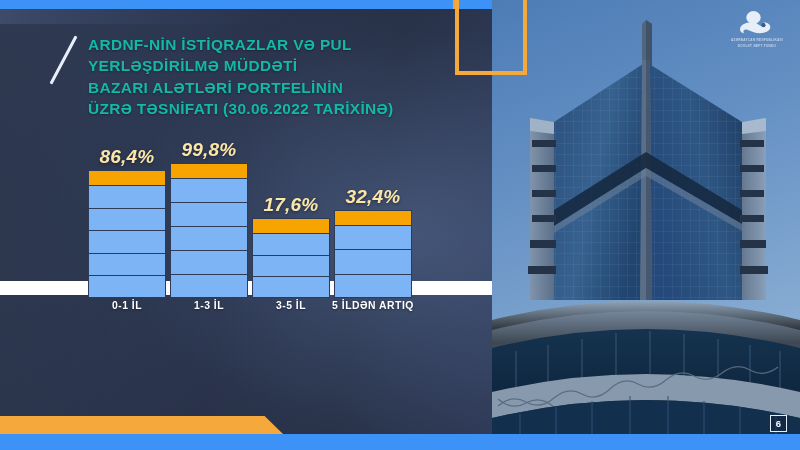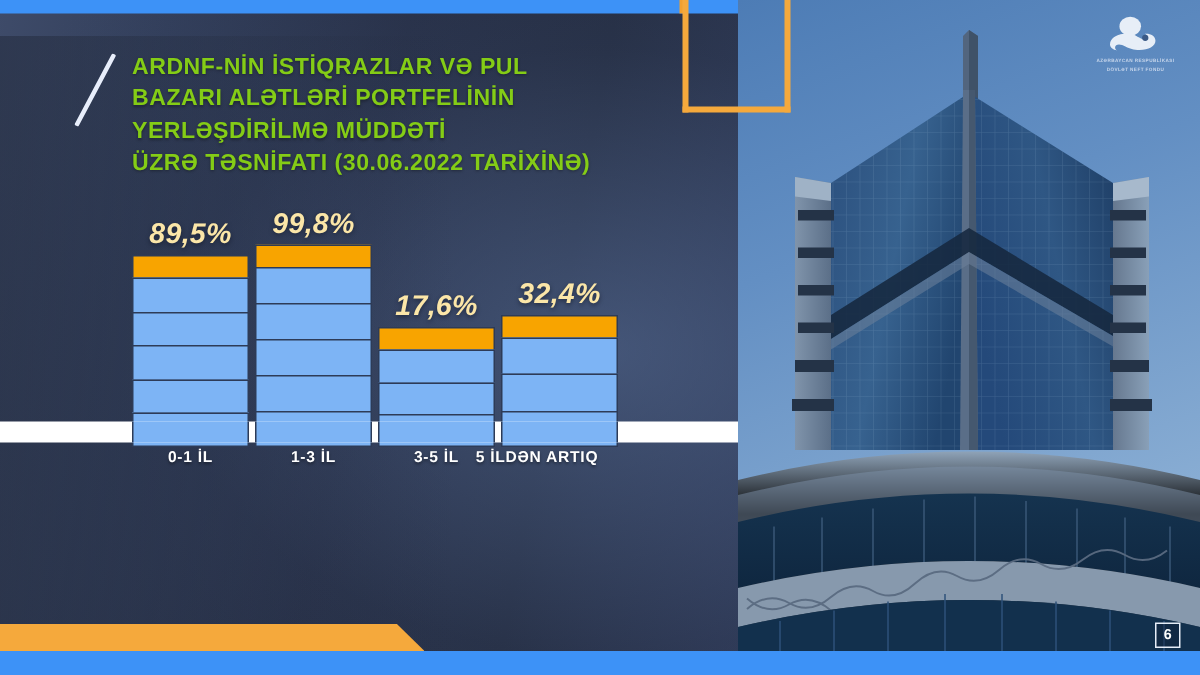--- a/index.html
+++ b/index.html
@@ -54,21 +54,21 @@
   
   .slash{
     position:absolute;left:62px;top:33px;width:3px;height:54px;
     background:#e8eefb;transform:rotate(28deg);transform-origin:50% 50%;
     border-radius:1px;
   }
 
   
   .title{
     position:absolute;left:88px;top:34px;width:360px;
-    color:#84cc16;font-weight:bold;font-size:15.4px;line-height:21.4px;
+    color:#14b8a6;font-weight:bold;font-size:15.4px;line-height:21.4px;
     letter-spacing:.35px;text-transform:uppercase;
     text-shadow:0 1px 2px rgba(0,0,0,.35);
   }
   .title .ln{display:block;white-space:nowrap;}
 
   
   .chart{position:absolute;left:0;top:150px;width:492px;height:175px;}
   .bars{position:absolute;left:0;top:0;width:492px;height:148px;}
   .bar-group{position:absolute;bottom:0;}
   .bar{
@@ -267,37 +267,37 @@
       <path d="M18 19.5 c0-4.2 5.2-7.2 11.5-7.2 c3.6 0 5.6 1.4 7.6 2.6 c1.4 .9 2.4 1.3 3.4 1.3 c1.3 0 2.2-.7 2.2-1.8 c0-.9-.6-1.6-1.6-1.9 c3.4-.5 7.2 1.3 7.2 4.6 c0 3.6-4.6 6.2-10.6 6.2 c-4.1 0-6.6-1-9.1-2.2 c-1.9-.9-3.3-1.5-4.6-1.5 c-1.5 0-2.6 .8-2.6 2 c0 .9 .5 1.6 1.4 2 c-2.8-.4-4.8-1.9-4.8-4.1 z" fill="#e7eef7"></path>
       <circle cx="41.5" cy="15.2" r="2.1" fill="#3b5a86"></circle>
     </svg>
     <span class="logo-text">AZƏRBAYCAN RESPUBLİKASI</span>
     <span class="logo-text">DÖVLƏT NEFT FONDU</span>
   </div>
 
   <div class="slash"></div>
   <div class="title">
     <span class="ln">ARDNF-NİN İSTİQRAZLAR VƏ PUL</span>
+    <span class="ln">YERLƏŞDİRİLMƏ MÜDDƏTİ</span>
     <span class="ln">BAZARI ALƏTLƏRİ PORTFELİNİN</span>
-    <span class="ln">YERLƏŞDİRİLMƏ MÜDDƏTİ</span>
     <span class="ln">ÜZRƏ TƏSNİFATI (30.06.2022 TARİXİNƏ)</span>
   </div>
 
   <div class="chart">
     <div class="bars" id="bars">
         <div class="bar-group" style="left: 88px; width: 78px; height: 128px;">
           <div class="bar" style="height: 128px;">
             <div class="seg cap" style="height: 15px;"></div>
             <div class="seg" style="height: 22.6px;"></div>
             <div class="seg" style="height: 22.6px;"></div>
             <div class="seg" style="height: 22.6px;"></div>
             <div class="seg" style="height: 22.6px;"></div>
             <div class="seg" style="height: 22.6px;"></div>
           </div>
-          <div class="bar-value" style="bottom: 130px;">89,5%</div>
+          <div class="bar-value" style="bottom: 130px;">86,4%</div>
         </div>
         <div class="bar-group" style="left: 170px; width: 78px; height: 135px;">
           <div class="bar" style="height: 135px;">
             <div class="seg cap" style="height: 15px;"></div>
             <div class="seg" style="height: 24px;"></div>
             <div class="seg" style="height: 24px;"></div>
             <div class="seg" style="height: 24px;"></div>
             <div class="seg" style="height: 24px;"></div>
             <div class="seg" style="height: 24px;"></div>
           </div>
@@ -327,21 +327,21 @@
   <div id="masks">
       <div class="baseline-mask" style="left: 88px; width: 78px;"></div>
       <div class="baseline-mask" style="left: 170px; width: 78px;"></div>
       <div class="baseline-mask" style="left: 252px; width: 78px;"></div>
       <div class="baseline-mask" style="left: 334px; width: 78px;"></div>
     </div>
   <div class="cats" id="cats">
       <div class="cat" style="left: 74px; width: 106px;">0-1 İL</div>
       <div class="cat" style="left: 156px; width: 106px;">1-3 İL</div>
       <div class="cat" style="left: 238px; width: 106px; text-align: center;">3-5 İL</div>
-      <div class="cat" style="left: 305px; width: 106px;">5 İLDƏN ARTIQ</div>
+      <div class="cat" style="left: 320px; width: 106px;">5 İLDƏN ARTIQ</div>
     </div>
 
   <div class="bottom-orange"></div>
   <div class="bottom-blue"></div>
 
   <div class="pageno">6</div>
 
 </div>
 
 </body></html>

